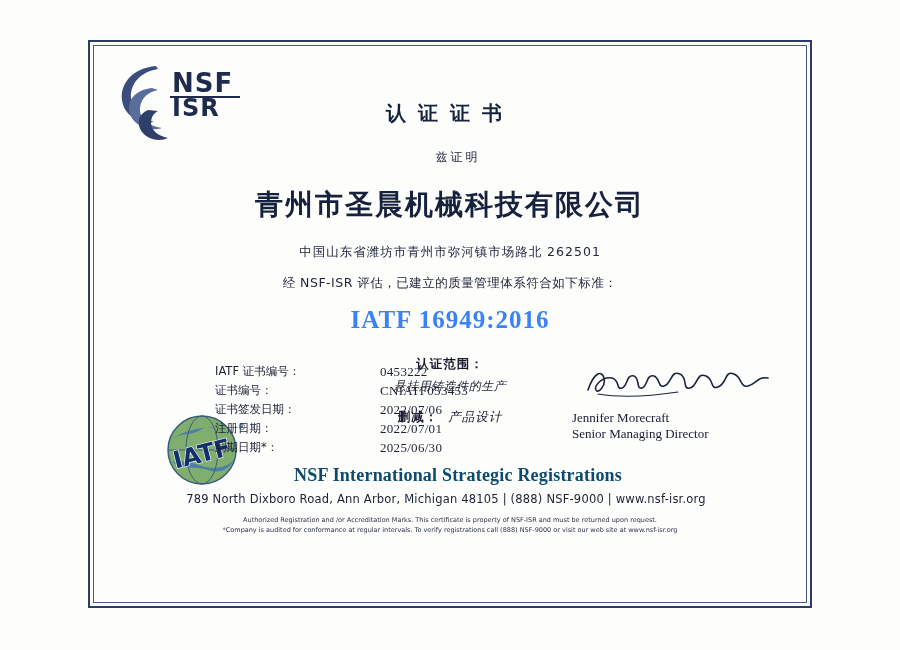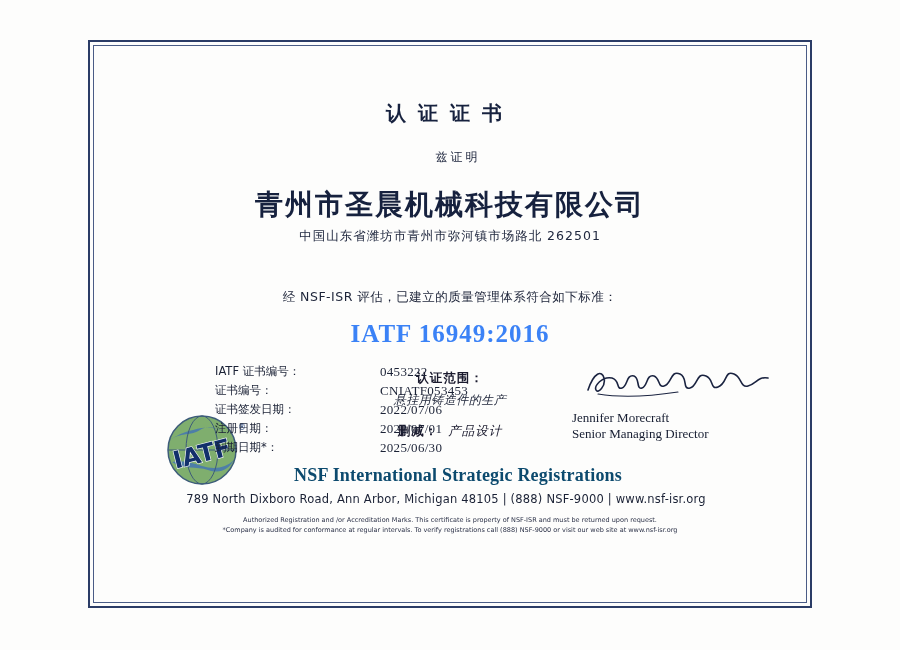--- a/index.html
+++ b/index.html
@@ -87,28 +87,28 @@
   }
   .company-cn {
     margin-top: 20px;
     font-size: 28px;
     font-weight: 700;
     letter-spacing: 2px;
     color: #16213e;
     font-family: "DejaVu Sans", sans-serif;
   }
   .address-cn {
-    margin-top: 4px;
+    margin-top: 20px;
     font-size: 12.5px;
     letter-spacing: 1px;
     color: #20283f;
     font-family: "DejaVu Sans", sans-serif;
   }
   .assess-line {
-    margin-top: 44px;
+    margin-top: 14px;
     font-size: 12.5px;
     letter-spacing: 0.5px;
     color: #1c2338;
     font-family: "DejaVu Sans", sans-serif;
   }
   .standard {
     margin-top: 14px;
     font-size: 25px;
     font-weight: 700;
     letter-spacing: 1px;
@@ -213,20 +213,30 @@
   }
 </style>
 </head>
 <body>
 
 <div class="certificate">
 
   <div class="border-outer"></div>
   <div class="border-inner"></div>
 
+  <div class="nsf-logo">
+    <svg width="125" height="90" viewBox="0 0 125 90" xmlns="http://www.w3.org/2000/svg">
+      <path d="M38 8 C14 10 2 26 4 42 C6 58 22 66 36 64 C24 60 14 52 13 40 C12 26 22 14 40 11 Z" fill="#3b4d7a"></path>
+      <path d="M34 30 C16 32 8 44 12 56 C16 68 32 74 44 70 C30 68 21 60 22 50 C23 40 30 34 40 32 Z" fill="#5a6e9c"></path>
+      <path d="M30 52 C20 56 18 66 24 74 C30 82 42 84 50 80 C40 78 33 72 33 65 C33 59 36 55 40 53 Z" fill="#2e3f69"></path>
+      <text x="54" y="34" font-family="DejaVu Sans, sans-serif" font-size="26" font-weight="bold" fill="#1f2b4d" letter-spacing="1">NSF</text>
+      <text x="54" y="58" font-family="DejaVu Sans, sans-serif" font-size="24" font-weight="bold" fill="#1f2b4d" letter-spacing="1">ISR</text>
+      <rect x="52" y="38" width="70" height="2" fill="#1f2b4d"></rect>
+    </svg>
+  </div>
 
   <div class="iatf-mark">
     <svg width="100" height="100" viewBox="0 0 100 100" xmlns="http://www.w3.org/2000/svg">
       <circle cx="50" cy="50" r="34" fill="#7fae6e"></circle>
       <path d="M18 40 C28 32 40 36 48 30 C56 24 70 28 80 38 C72 30 60 26 50 28 C38 30 26 34 18 40 Z" fill="#4d7ea8"></path>
       <path d="M20 62 C32 70 44 66 56 70 C68 74 76 70 82 60 C74 68 62 70 50 66 C38 62 28 60 20 62 Z" fill="#4d7ea8"></path>
       <circle cx="50" cy="50" r="34" fill="none" stroke="#3d5c7a" stroke-width="1.5"></circle>
       <ellipse cx="50" cy="50" rx="16" ry="34" fill="none" stroke="#3d5c7a" stroke-width="1"></ellipse>
       <line x1="16" y1="50" x2="84" y2="50" stroke="#3d5c7a" stroke-width="1"></line>
       <g transform="rotate(-14 50 54)">

